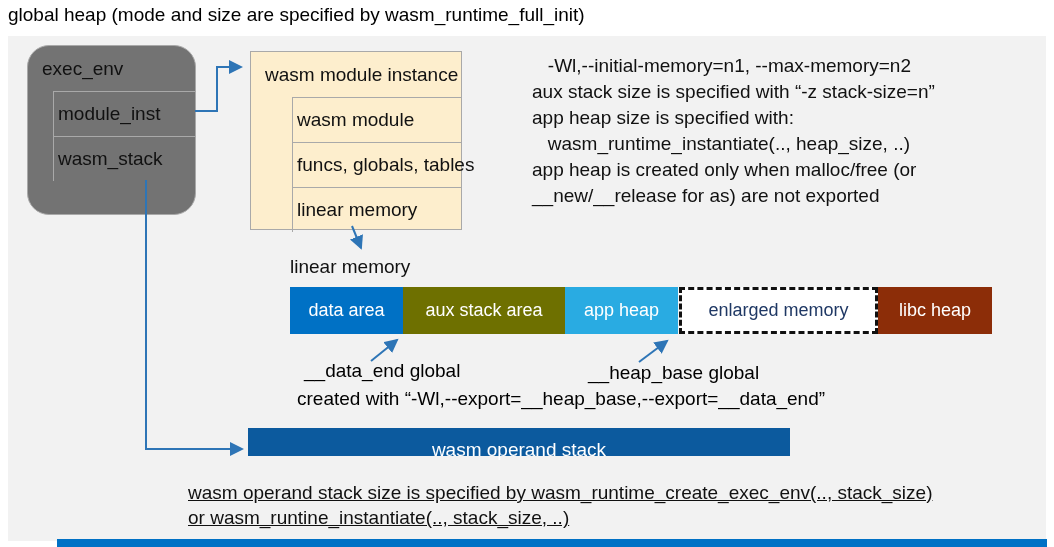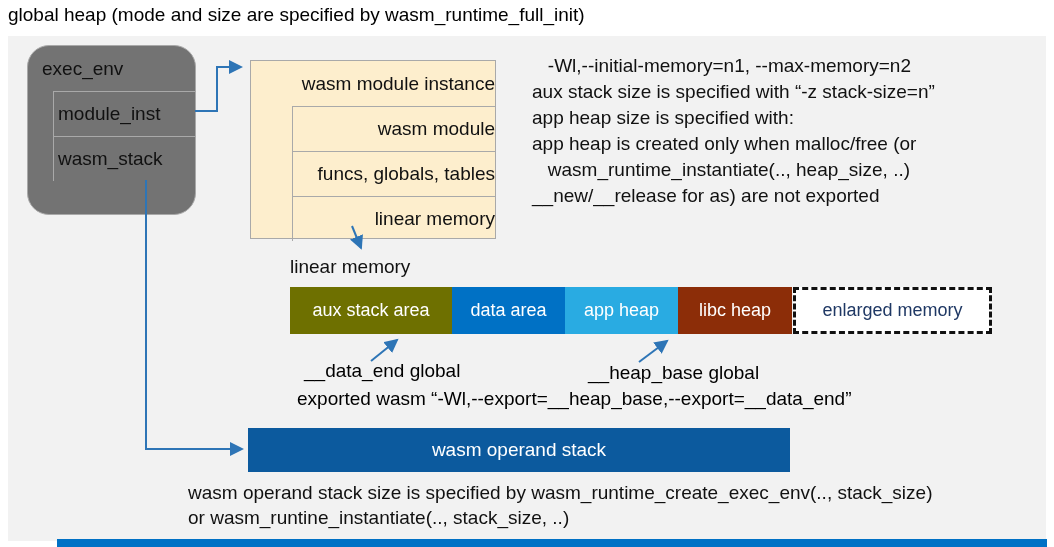--- a/index.html
+++ b/index.html
@@ -8,21 +8,21 @@
 
   .title { position:absolute; left:8px; top:4px; font-size:19px; color:#000; white-space:nowrap; }
 
   .panel { position:absolute; left:8px; top:36px; width:1038px; height:505px; background:#f2f2f2; }
 
   svg.overlay { position:absolute; left:0; top:0; width:1054px; height:547px; pointer-events:none; z-index:6; }
 
   
   .struct-box { position:absolute; border:1px solid #a9a9a9; z-index:3; }
   .exec-box { left:27px; top:45px; width:169px; height:170px; background:#737373;border-radius:22px; }
-  .wmi-box  { left:250px; top:60px; width:246px; height:179px; background:#fdeecd;text-align:right; }
+  .wmi-box  { left:250px; top:51px; width:212px; height:179px; background:#fdeecd; }
   .box-header { height:45px; line-height:45px; padding-left:14px; font-size:19px; white-space:nowrap; }
   .box-rows { margin-left:25px; }
   .wmi-box .box-rows { margin-left:41px; }
   .box-row { height:45px; line-height:44px; padding-left:4px; font-size:19px;
              border-top:1px solid #a9a9a9; border-left:1px solid #a9a9a9; white-space:nowrap; }
   .box-row + .box-row { height:45px; }
 
   
   .notes-top { position:absolute; left:532px; top:53px; z-index:3; font-size:19px; }
   .notes-top .note-line { height:26px; line-height:26px; white-space:pre; }
@@ -38,25 +38,25 @@
   .seg-enlarged { width:199px; background:#ffffff; color:#1f3864; border:3px dashed #111;
                   line-height:41px; margin-left:1px; }
 
   
   .ann { position:absolute; font-size:19px; z-index:3; white-space:nowrap; color:#000; }
   .ann-data-end { left:304px; top:360px; }
   .ann-heap-base { left:588px; top:362px; }
   .ann-export { left:297px; top:388px; }
 
   
-  .operand-bar { position:absolute; left:248px; top:428px; width:542px; height:44px; background:#0c5a9e;
+  .operand-bar { position:absolute; left:248px; top:428px; width:542px; height:28px; background:#0c5a9e;
                  color:#fff; font-size:19px; text-align:center; line-height:44px; z-index:3; white-space:nowrap; }
 
   
-  .notes-bottom { position:absolute; left:188px; top:480px; font-size:19px; z-index:3; }
+  .notes-bottom { position:absolute; left:188px; top:480px; font-size:19px; z-index:3;text-decoration:underline; }
   .notes-bottom .note-line { height:25px; line-height:25px; white-space:pre; }
 
   
   .bottom-strip { position:absolute; left:57px; top:539px; width:990px; height:8px; background:#0071c5; z-index:4; }
 </style>
 </head>
 <body>
 
 <div class="stage">
 
@@ -78,37 +78,37 @@
       <div class="box-row">wasm module</div>
       <div class="box-row">funcs, globals, tables</div>
       <div class="box-row">linear memory</div>
     </div>
   </div>
 
   <div class="notes-top">
     <div class="note-line">   -Wl,--initial-memory=n1, --max-memory=n2</div>
     <div class="note-line">aux stack size is specified with “-z stack-size=n”</div>
     <div class="note-line">app heap size is specified with:</div>
+    <div class="note-line">   wasm_runtime_instantiate(.., heap_size, ..)</div>
     <div class="note-line">app heap is created only when malloc/free (or</div>
-    <div class="note-line">   wasm_runtime_instantiate(.., heap_size, ..)</div>
     <div class="note-line">__new/__release for as) are not exported</div>
   </div>
 
   <div class="lm-label">linear memory</div>
   <div class="lm-bar">
+    <div class="lm-seg seg-data" style="background: rgb(0, 113, 197);">data area</div>
     <div class="lm-seg seg-aux" style="background: rgb(110, 112, 0);">aux stack area</div>
-    <div class="lm-seg seg-data" style="background: rgb(0, 113, 197);">data area</div>
     <div class="lm-seg seg-app" style="background: rgb(41, 171, 226);">app heap</div>
+    <div class="lm-seg seg-enlarged" style="background: rgb(255, 255, 255); color: rgb(31, 56, 100);">enlarged memory</div>
     <div class="lm-seg seg-libc" style="background: rgb(140, 45, 8);">libc heap</div>
-    <div class="lm-seg seg-enlarged" style="background: rgb(255, 255, 255); color: rgb(31, 56, 100);">enlarged memory</div>
   </div>
 
   <div class="ann ann-data-end">__data_end global</div>
   <div class="ann ann-heap-base">__heap_base global</div>
-  <div class="ann ann-export">exported wasm “-Wl,--export=__heap_base,--export=__data_end”</div>
+  <div class="ann ann-export">created with “-Wl,--export=__heap_base,--export=__data_end”</div>
 
   <div class="operand-bar" style="background: rgb(12, 90, 158);">wasm operand stack</div>
 
   <div class="notes-bottom">
     <div class="note-line">wasm operand stack size is specified by wasm_runtime_create_exec_env(.., stack_size)</div>
     <div class="note-line">or wasm_runtine_instantiate(.., stack_size, ..)</div>
   </div>
 
   <div class="bottom-strip" style="background: rgb(0, 113, 197);"></div>
 

